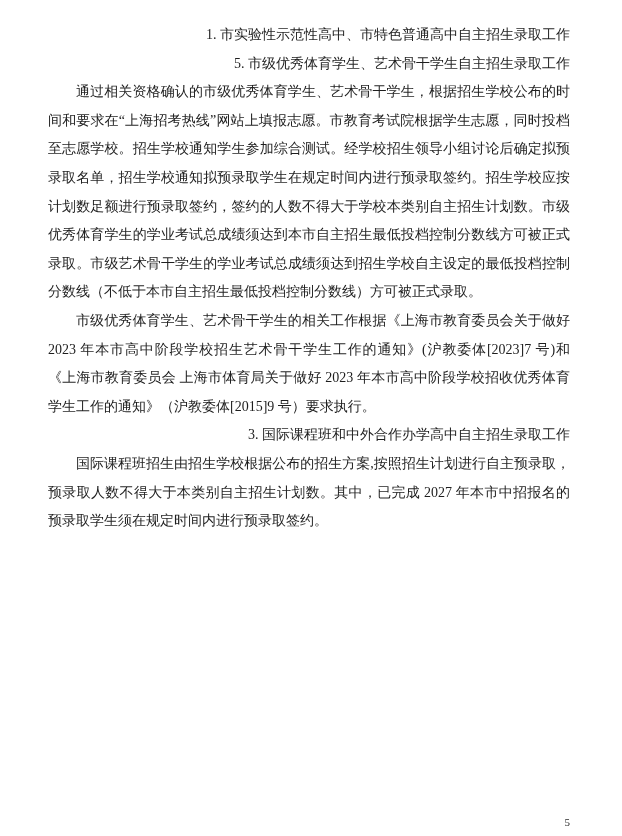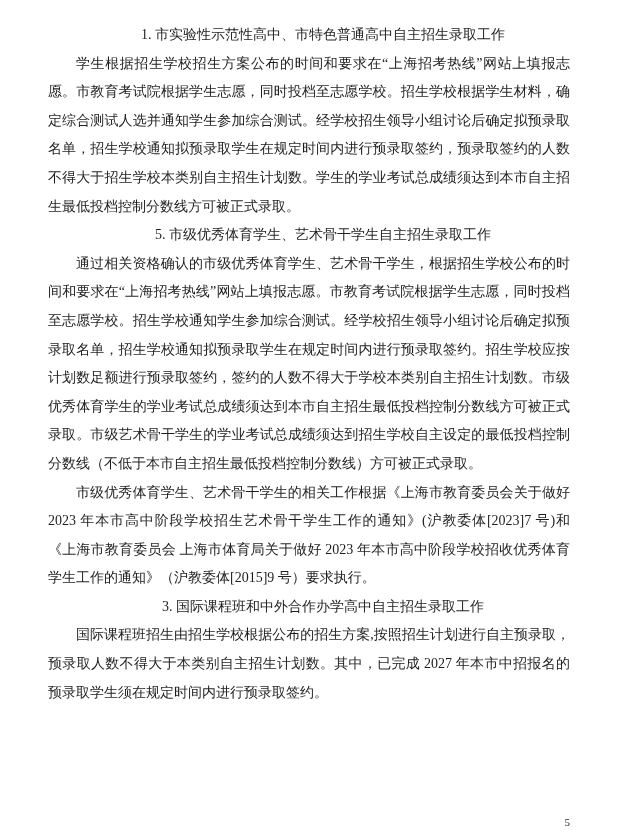--- a/index.html
+++ b/index.html
@@ -32,39 +32,38 @@
     line-height: 28.6px;
     text-align: justify;
     text-justify: inter-ideograph;
     text-indent: 2em;
     word-break: break-all;
   }
   .content p.continued {
     text-indent: 0;
   }
   .content p.heading {
-    text-align: center;
+    text-align: right;
   }
   .page-number {
     position: absolute;
     right: 52px;
     bottom: 8px;
     font-size: 11px;
     line-height: 11px;
     color: #2a2a2a;
     font-family: "Liberation Serif", "DejaVu Serif", serif;
   }
 </style>
 </head>
 <body>
 
 <div class="page">
   <div class="content">
     <p class="heading">1. 市实验性示范性高中、市特色普通高中自主招生录取工作</p>
-    <p>学生根据招生学校招生方案公布的时间和要求在“上海招考热线”网站上填报志愿。市教育考试院根据学生志愿，同时投档至志愿学校。招生学校根据学生材料，确定综合测试人选并通知学生参加综合测试。经学校招生领导小组讨论后确定拟预录取名单，招生学校通知拟预录取学生在规定时间内进行预录取签约，预录取签约的人数不得大于招生学校本类别自主招生计划数。学生的学业考试总成绩须达到本市自主招生最低投档控制分数线方可被正式录取。</p>
     <p class="heading">5. 市级优秀体育学生、艺术骨干学生自主招生录取工作</p>
     <p>通过相关资格确认的市级优秀体育学生、艺术骨干学生，根据招生学校公布的时间和要求在“上海招考热线”网站上填报志愿。市教育考试院根据学生志愿，同时投档至志愿学校。招生学校通知学生参加综合测试。经学校招生领导小组讨论后确定拟预录取名单，招生学校通知拟预录取学生在规定时间内进行预录取签约。招生学校应按计划数足额进行预录取签约，签约的人数不得大于学校本类别自主招生计划数。市级优秀体育学生的学业考试总成绩须达到本市自主招生最低投档控制分数线方可被正式录取。市级艺术骨干学生的学业考试总成绩须达到招生学校自主设定的最低投档控制分数线（不低于本市自主招生最低投档控制分数线）方可被正式录取。</p>
     <p>市级优秀体育学生、艺术骨干学生的相关工作根据《上海市教育委员会关于做好 2023 年本市高中阶段学校招生艺术骨干学生工作的通知》(沪教委体[2023]7 号)和《上海市教育委员会 上海市体育局关于做好 2023 年本市高中阶段学校招收优秀体育学生工作的通知》（沪教委体[2015]9 号）要求执行。</p>
     <p class="heading">3. 国际课程班和中外合作办学高中自主招生录取工作</p>
     <p>国际课程班招生由招生学校根据公布的招生方案,按照招生计划进行自主预录取，预录取人数不得大于本类别自主招生计划数。其中，已完成 2027 年本市中招报名的预录取学生须在规定时间内进行预录取签约。</p>
   </div>
   <div class="page-number">5</div>
 </div>
 
 </body></html>

